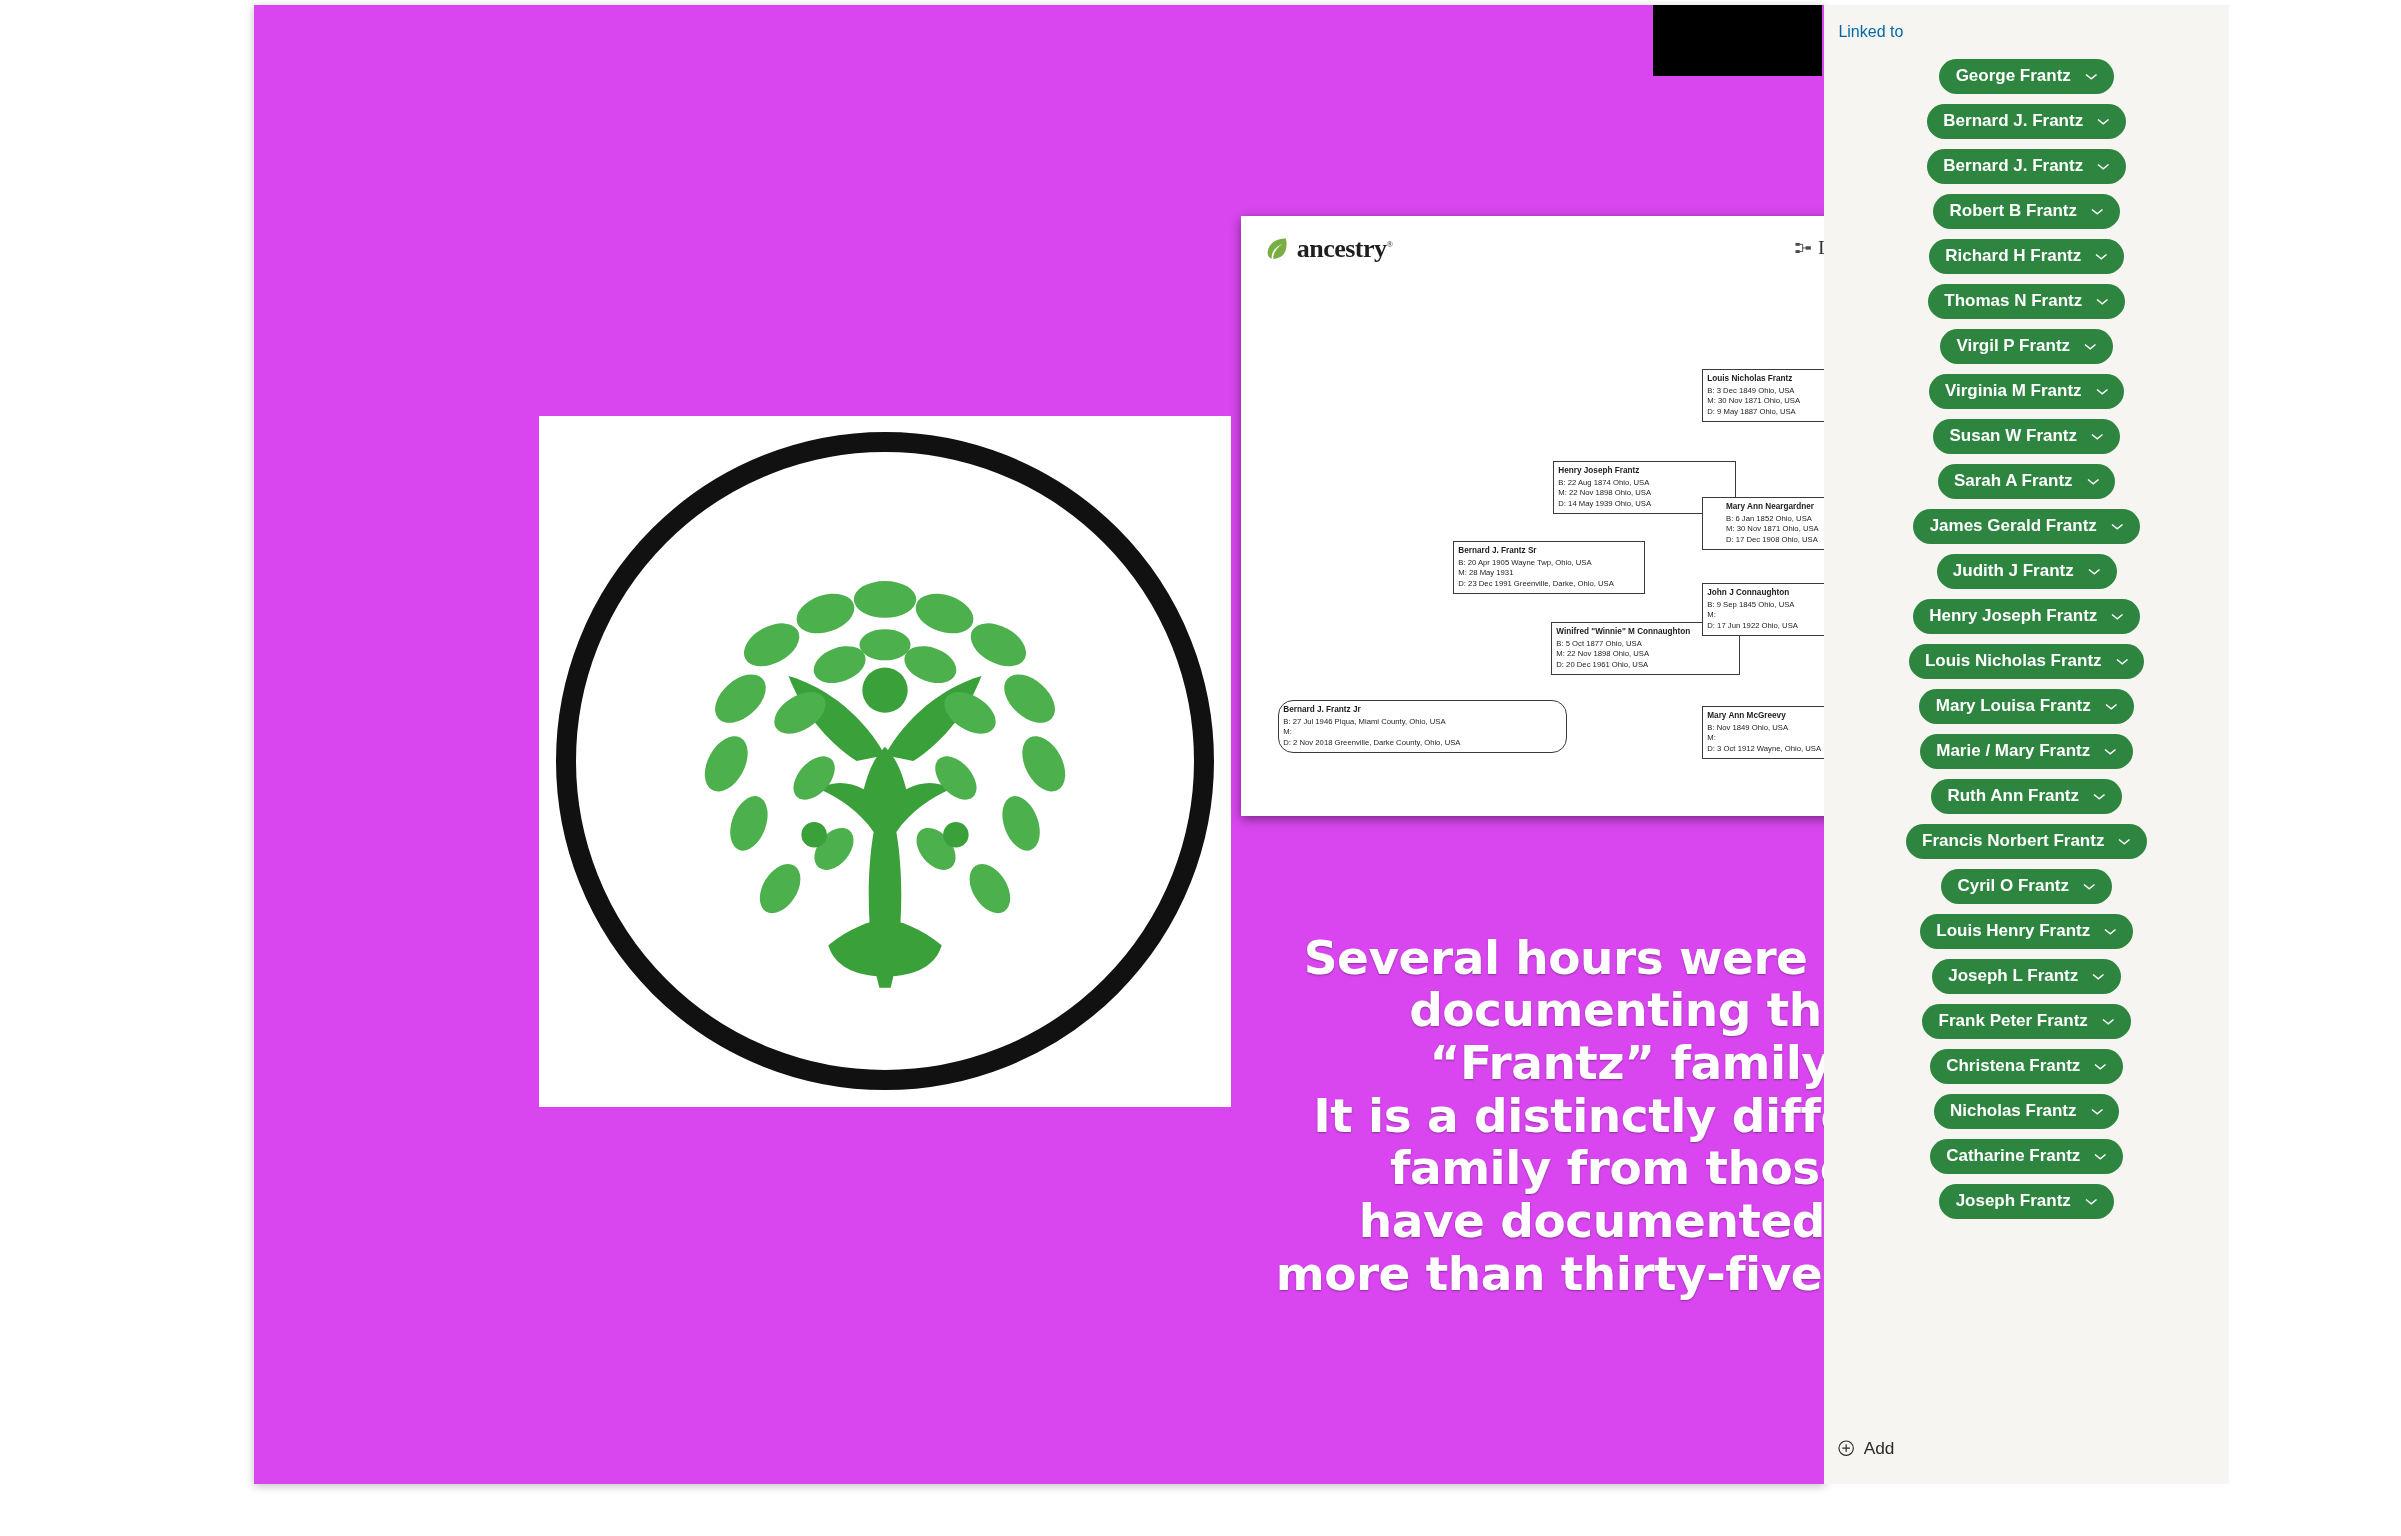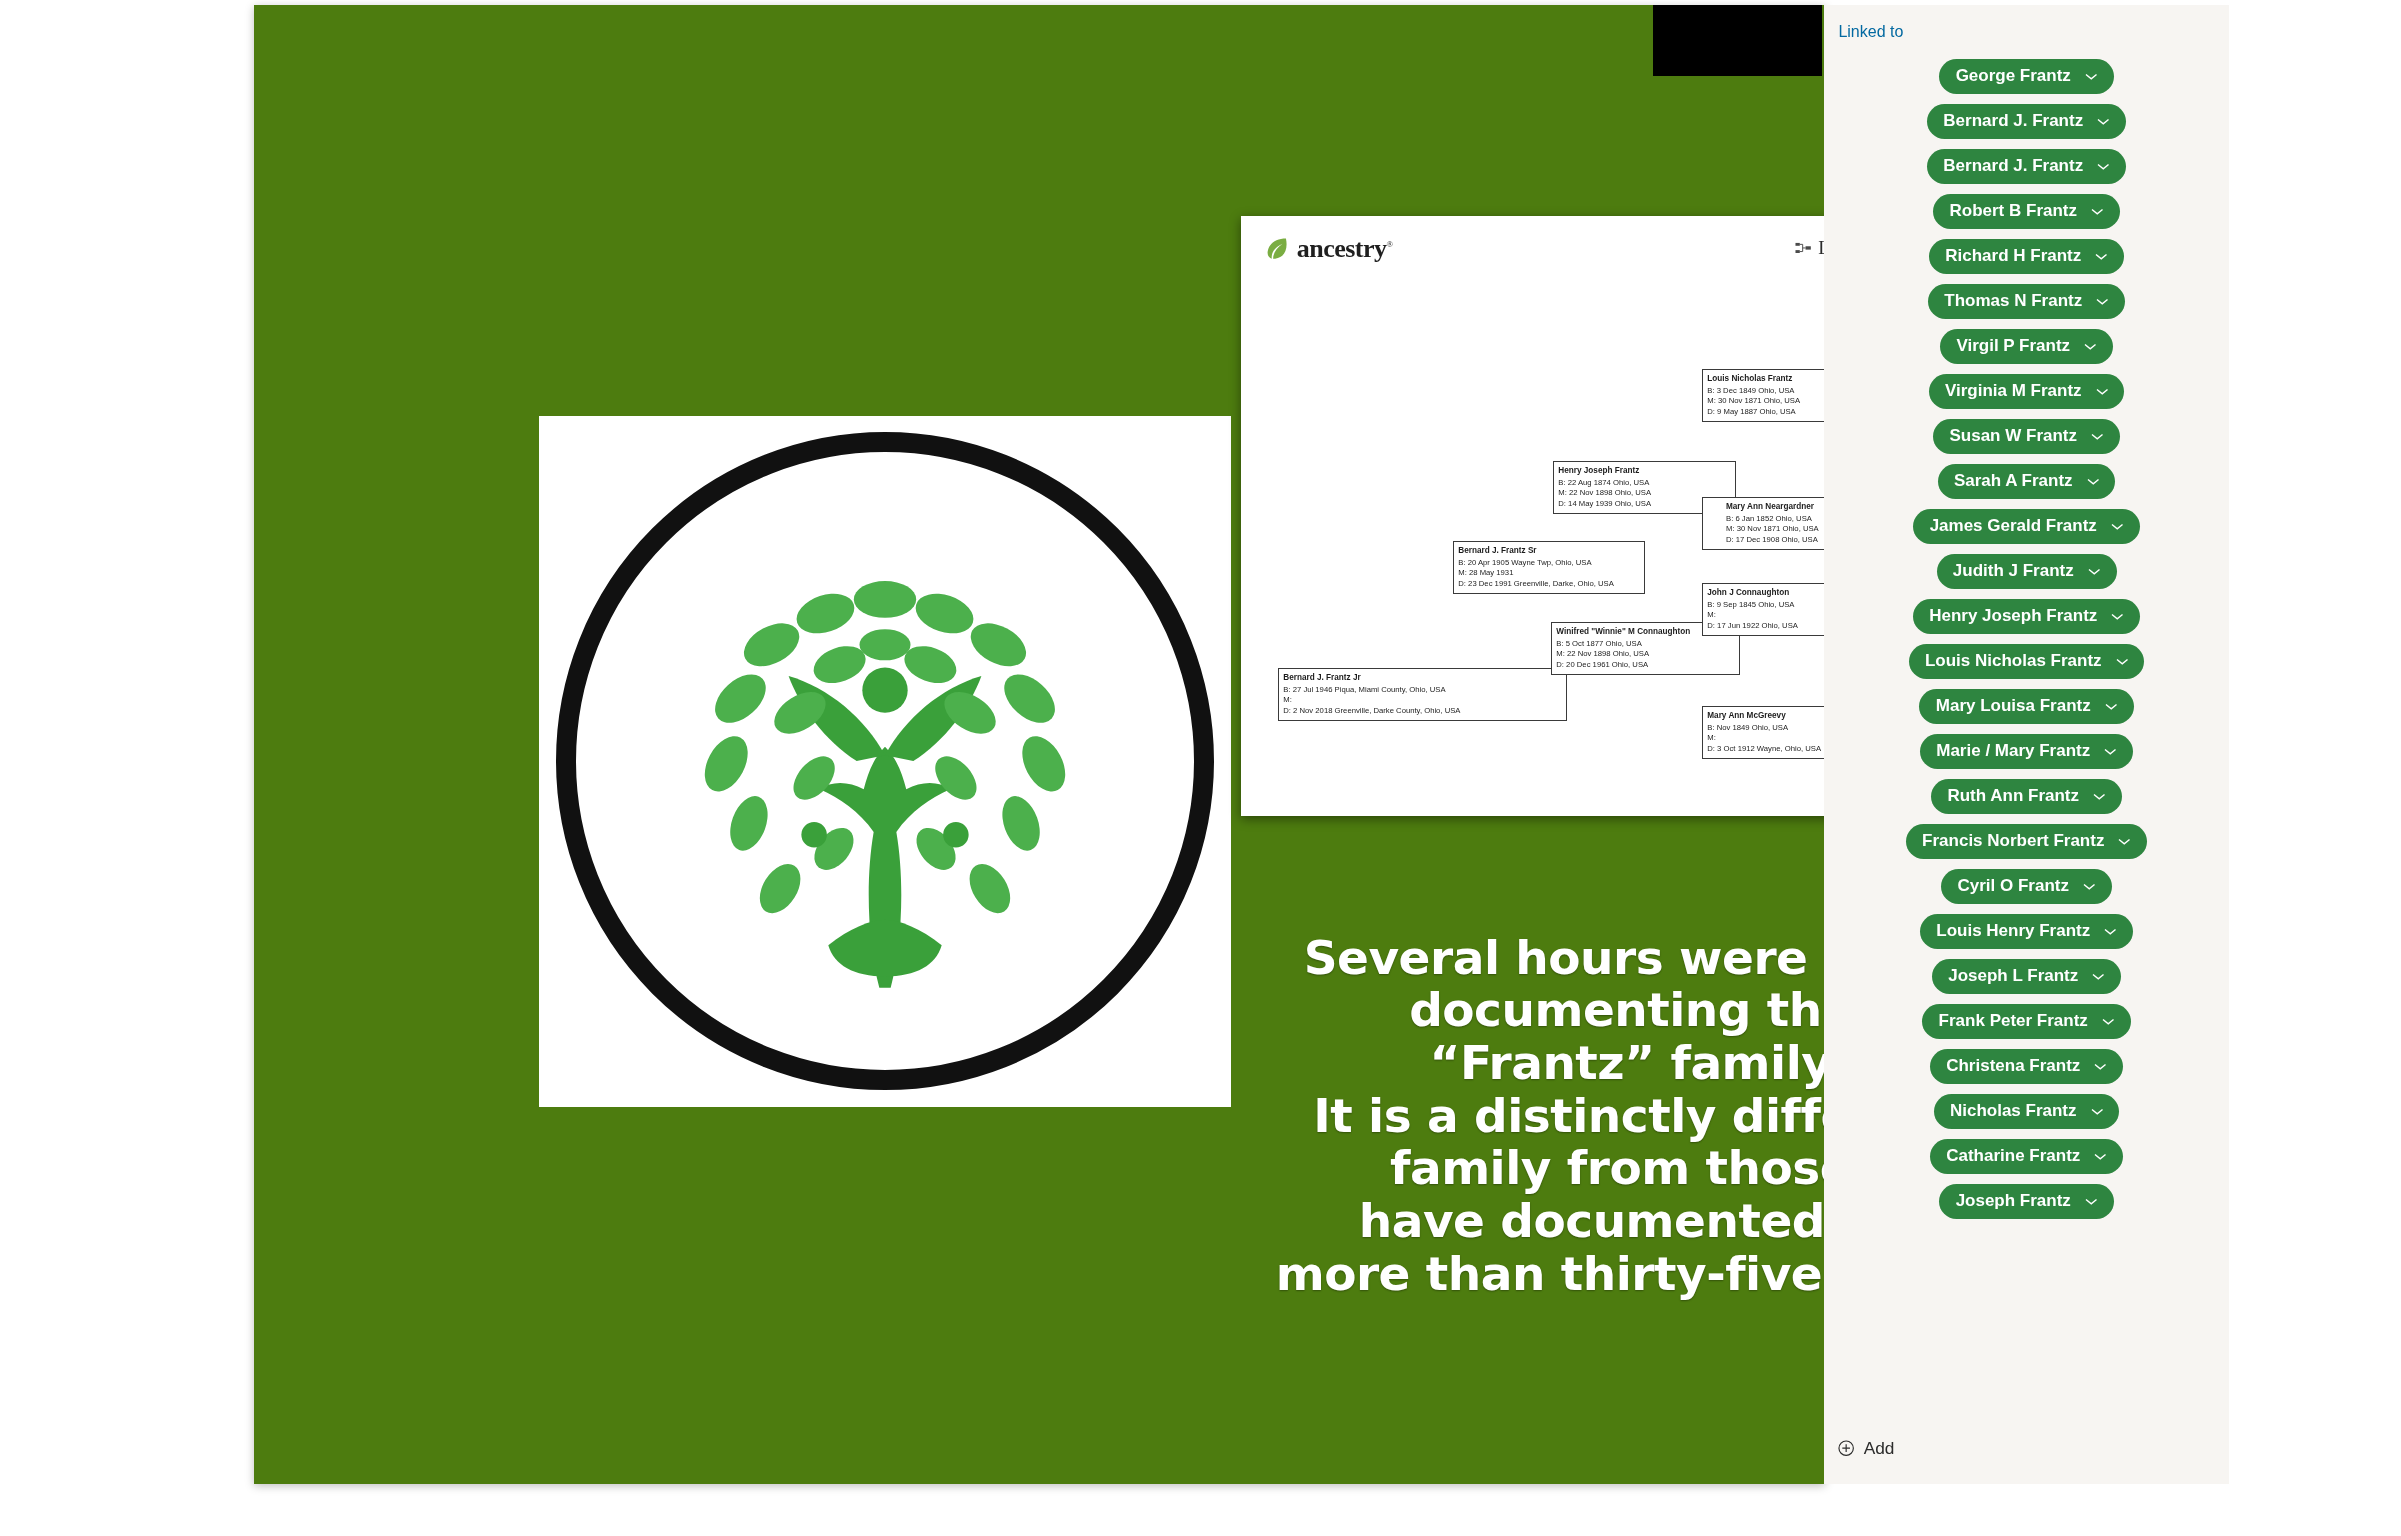--- a/index.html
+++ b/index.html
@@ -22,21 +22,21 @@
     background: #ffffff;
   }
 
   
   .media-panel {
     position: absolute;
     left: 254px;
     top: 4.8px;
     width: 1571px;
     height: 1479px;
-    background: #4d7c0f;
+    background: #d946ef;
     box-shadow: 0 1.9px 8.6px rgba(0,0,0,0.25);
     overflow: hidden;
   }
 
   
   .top-redaction {
     position: absolute;
     right: 2.9px;
     top: 0px;
     width: 169px;
@@ -319,21 +319,21 @@
             <path d="M10 7 H16 V22 H10" stroke="#4a4a4a" stroke-width="2" fill="none"></path>
             <path d="M16 14.5 H22" stroke="#4a4a4a" stroke-width="2" fill="none"></path>
           </svg>
           <div class="tree-title">Lorraine Frantz Family Tree</div>
         </div>
       </div>
 
       <div class="connector" style="left:353px; top:533px; width:1px; height:0px;"></div>
       <div class="connector" style="left:243px; top:534px; width:1px; height:0px;"></div>
 
-      <div class="pbox" style="left:37px; top:452px; width:289px;">
+      <div class="pbox" style="left:37px; top:484px; width:289px;border-radius:15px;">
         <div class="nm">Bernard J. Frantz Jr</div>
         <div class="ln">B: 27 Jul 1946 Piqua, Miami County, Ohio, USA</div>
         <div class="ln">M:</div>
         <div class="ln">D: 2 Nov 2018 Greenville, Darke County, Ohio, USA</div>
       </div>
 
       <div class="pbox" style="left:212px; top:325px; width:192px;">
         <div class="nm">Bernard J. Frantz Sr</div>
         <div class="ln">B: 20 Apr 1905 Wayne Twp, Ohio, USA</div>
         <div class="ln">M: 28 May 1931</div>

